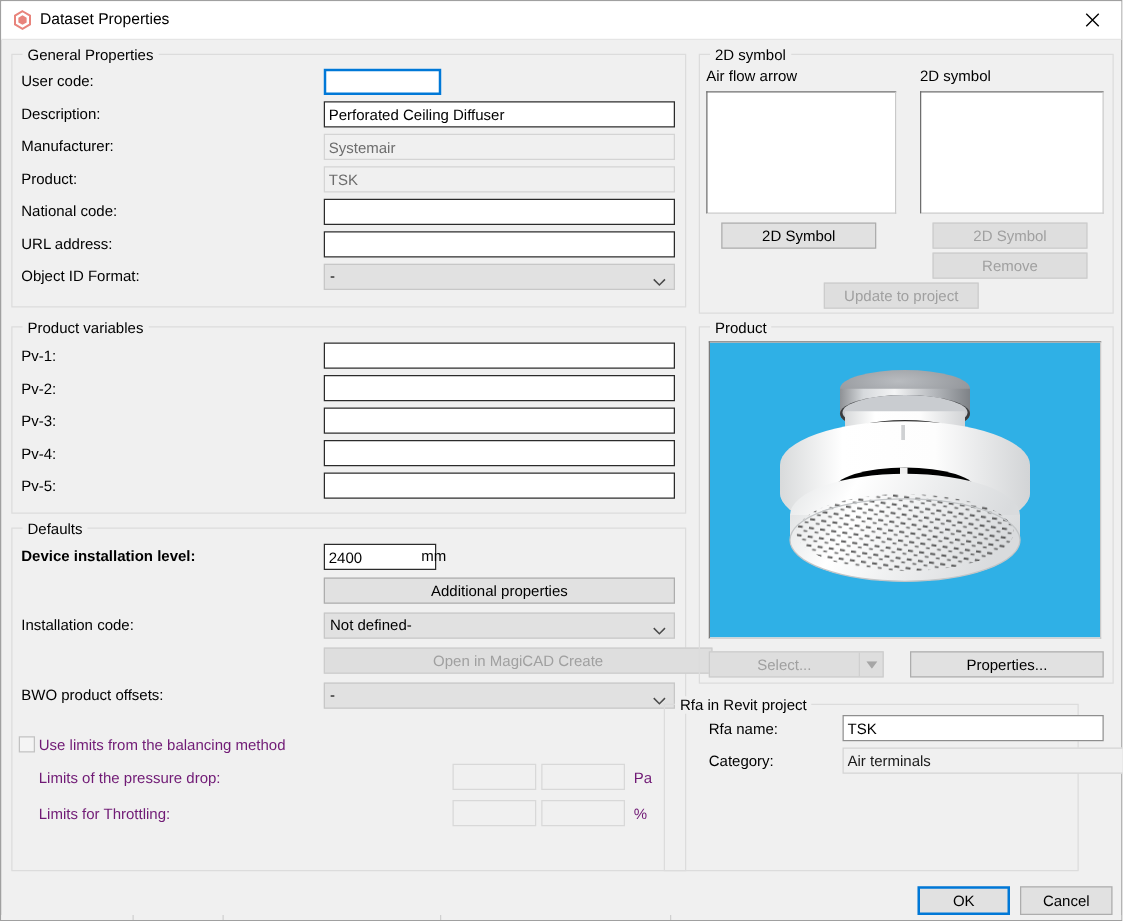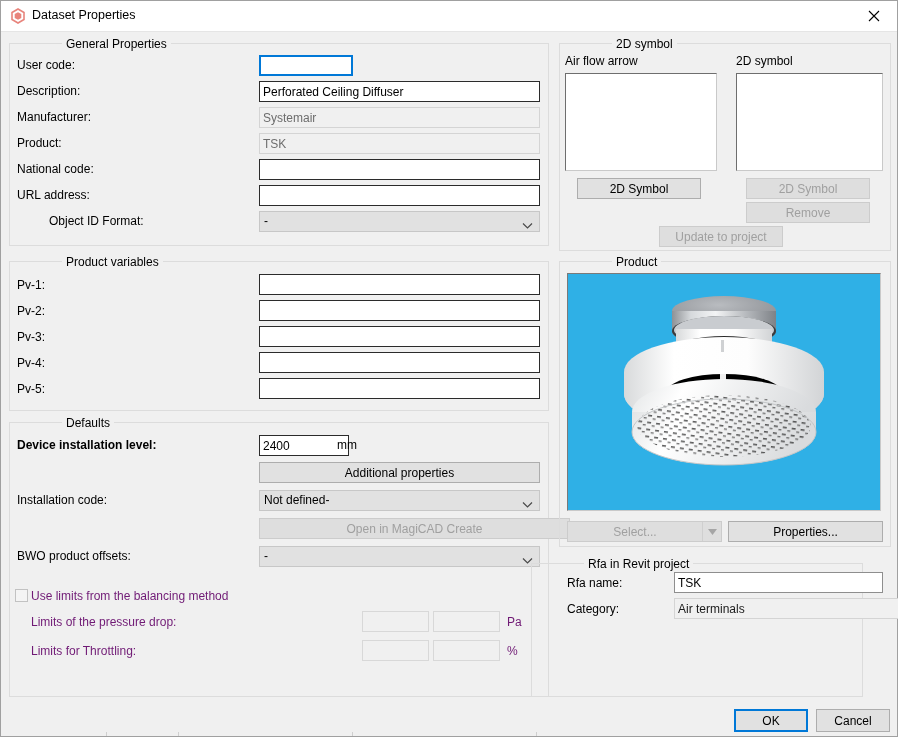--- a/index.html
+++ b/index.html
@@ -52,21 +52,20 @@
     box-sizing: border-box;
   }
   .group > .legend {
     position: absolute;
     top: -7px; left: 8px;
     background: #f0f0f0;
     padding: 0 4px;
     font-size: 12px;
     color: #000;
     white-space: nowrap;
-    margin-left: 44px;
   }
 
   
   .lbl {
     position: absolute;
     font-size: 12px;
     color: #000;
     white-space: nowrap;
   }
   .lbl.dim { color: #701a75; }
@@ -242,21 +241,21 @@
 
   <span class="lbl" style="left:16px; top:135px;">Product:</span>
   <input class="txt ro" readonly="" style="left: 258px; top: 132px; width: 281px;" value="TSK">
 
   <span class="lbl" style="left:16px; top:161px;">National code:</span>
   <input class="txt" style="left: 258px; top: 158px; width: 281px;" value="">
 
   <span class="lbl" style="left:16px; top:187px;">URL address:</span>
   <input class="txt" style="left: 258px; top: 184px; width: 281px;" value="">
 
-  <span class="lbl" style="left:16px; top:213px;margin-left:32px;">Object ID Format:</span>
+  <span class="lbl" style="left:16px; top:213px;">Object ID Format:</span>
   <div class="combo" style="left:258px; top:210px; width:281px;">
     <span>-</span>
     <span class="chev">
       <svg width="11" height="8" viewBox="0 0 11 8">
           <path d="M1,1.5 L5.5,6 L10,1.5" stroke="#4a4a4a" stroke-width="1.2" fill="none"></path>
         </svg>
     </span>
   </div>
 
   <div class="group" style="left:8px; top:260px; width:540px; height:150px;">
@@ -413,21 +412,21 @@
       <ellipse cx="156" cy="158" rx="92" ry="33" fill="url(#faceG)"></ellipse>
 
       <g clip-path="url(#faceClip)">
         <ellipse cx="156" cy="152" rx="87" ry="31" fill="url(#perf)" opacity="0.9"></ellipse>
       </g>
 
       <ellipse cx="156" cy="158" rx="92" ry="33" fill="none" stroke="#c3c6c8" stroke-width="1"></ellipse>
     </svg>
   </div>
 
-  <div class="splitbtn" style="left:566px; top:520px; width:155px;">
+  <div class="splitbtn" style="left:566px; top:520px; width:140px;">
     <span class="main">Select...</span>
     <span class="arrowpart">
       <svg width="9" height="6" viewBox="0 0 9 6">
           <polygon points="0,0 9,0 4.5,6" fill="#a6a6a6"></polygon>
         </svg>
     </span>
   </div>
   <div class="btn" style="left:727px; top:520px; width:155px;">
     <span>Properties...</span>
   </div>

